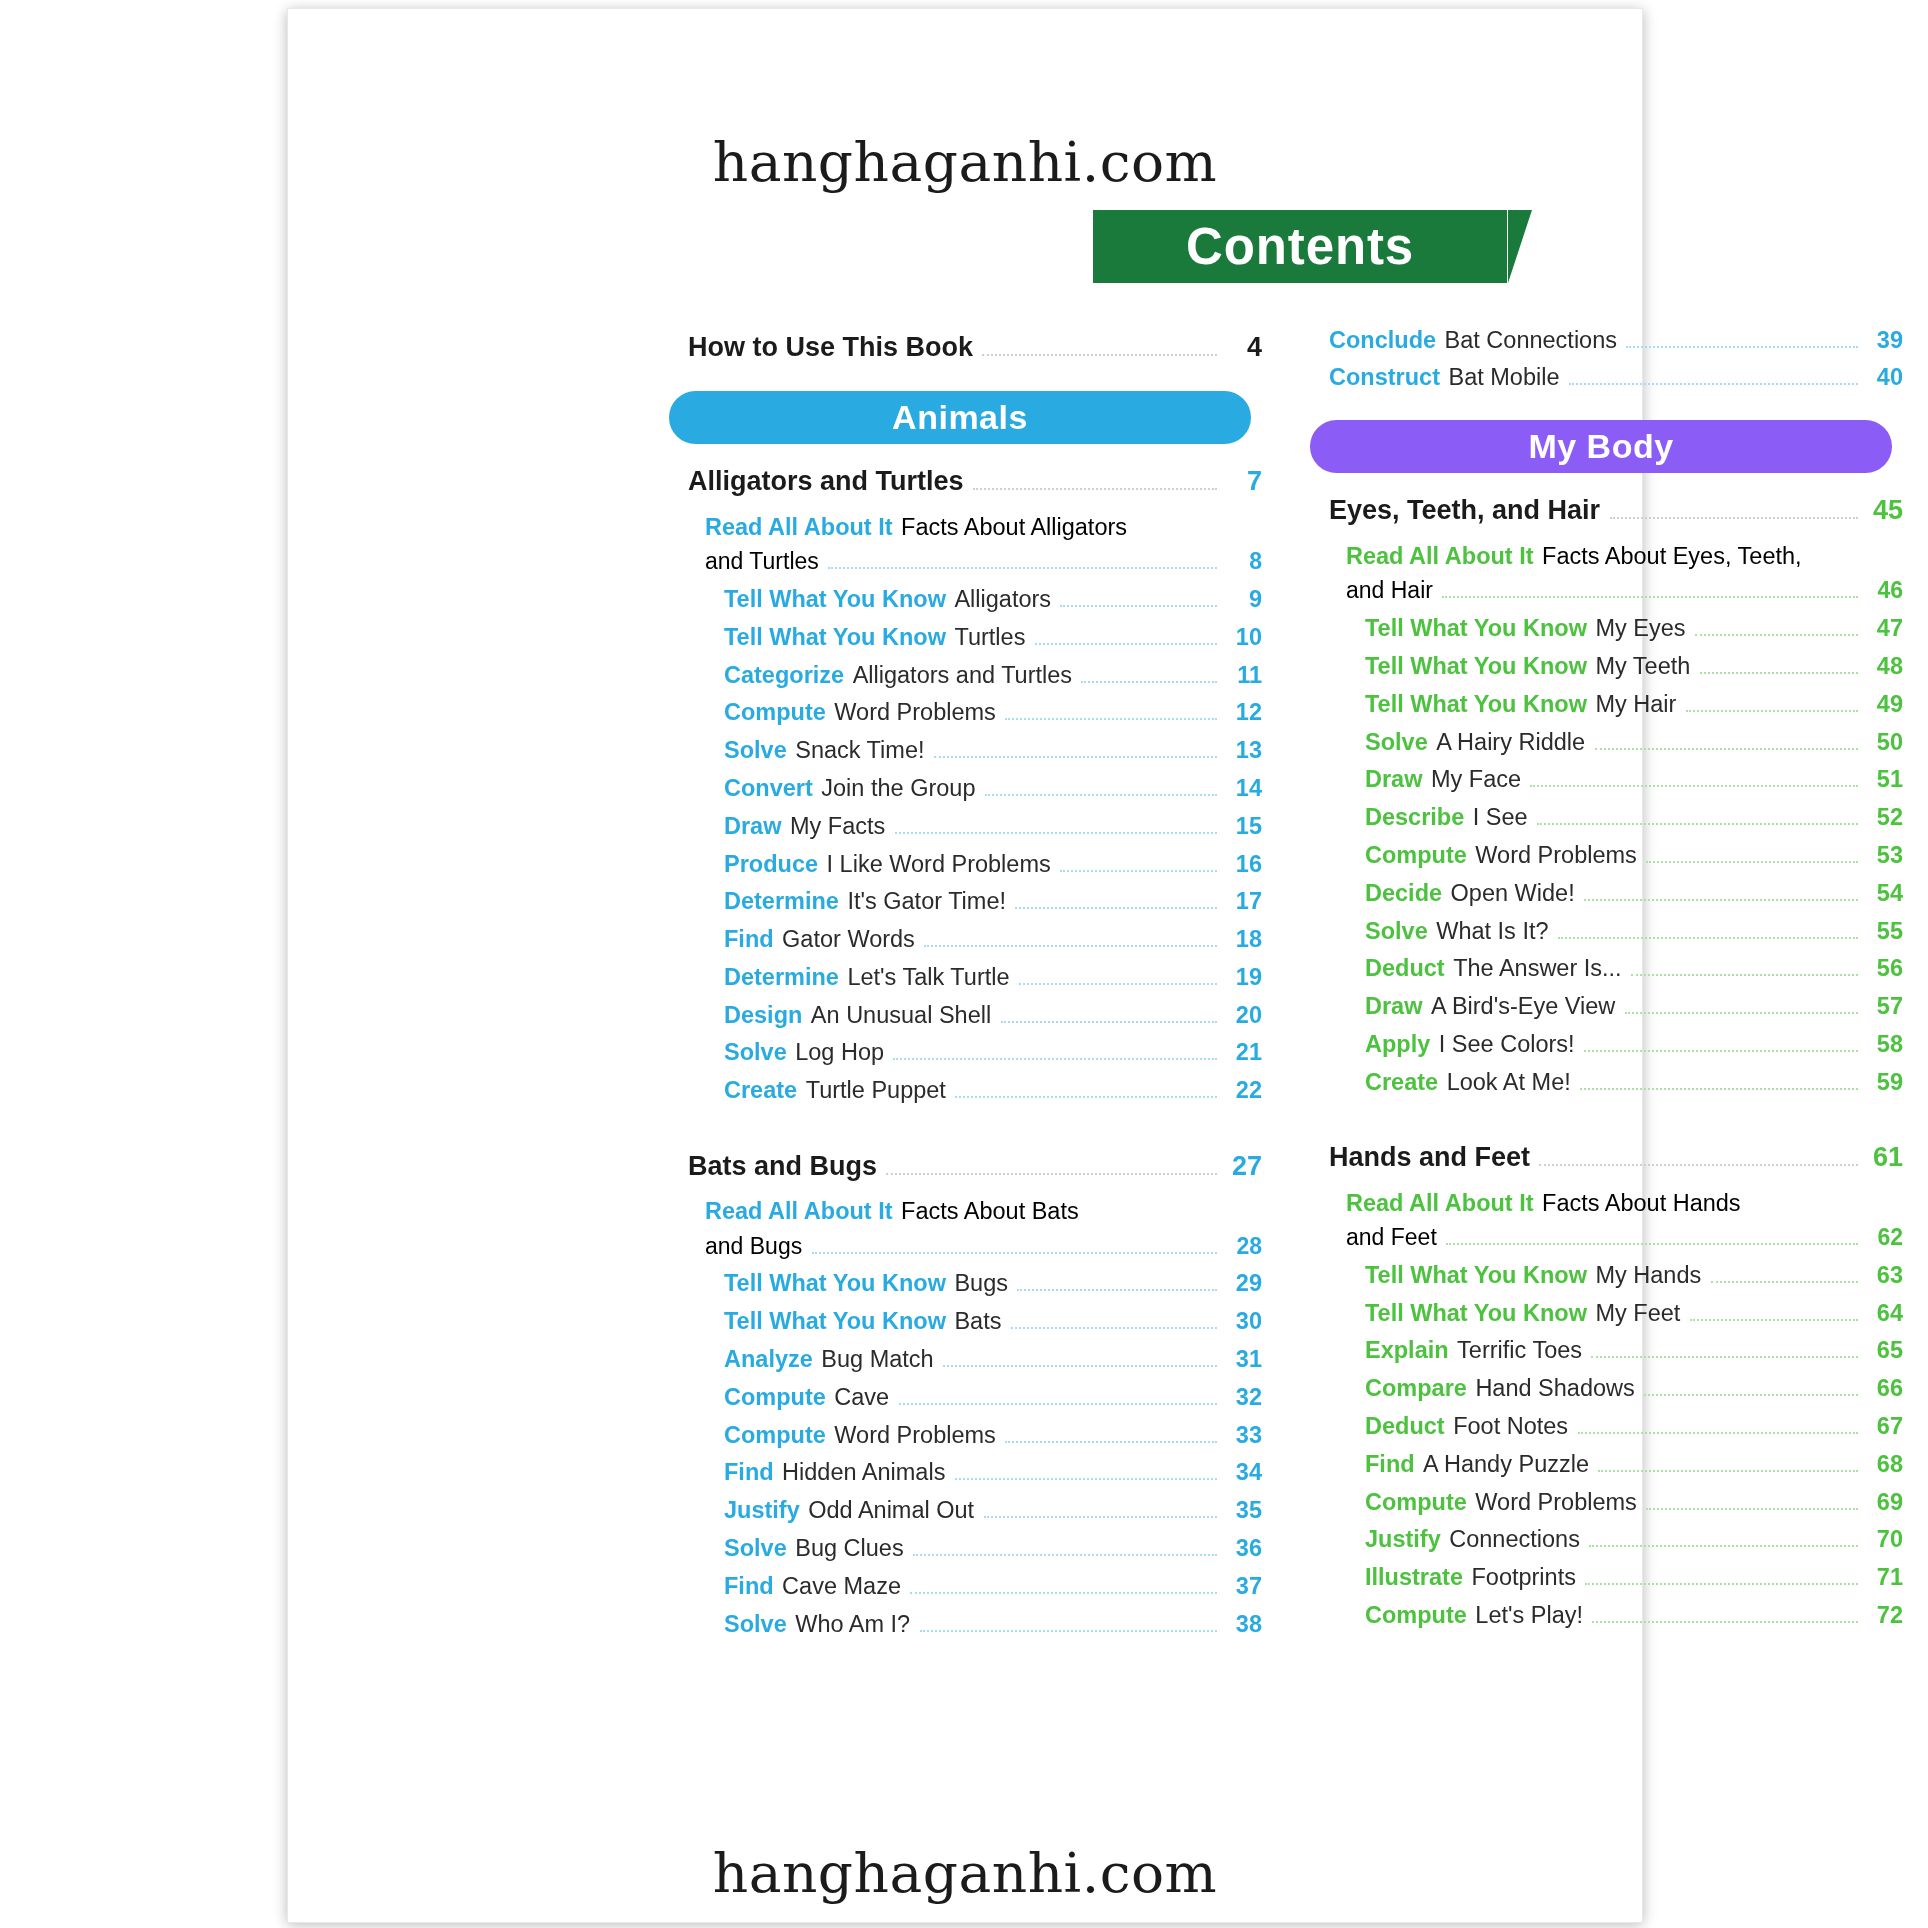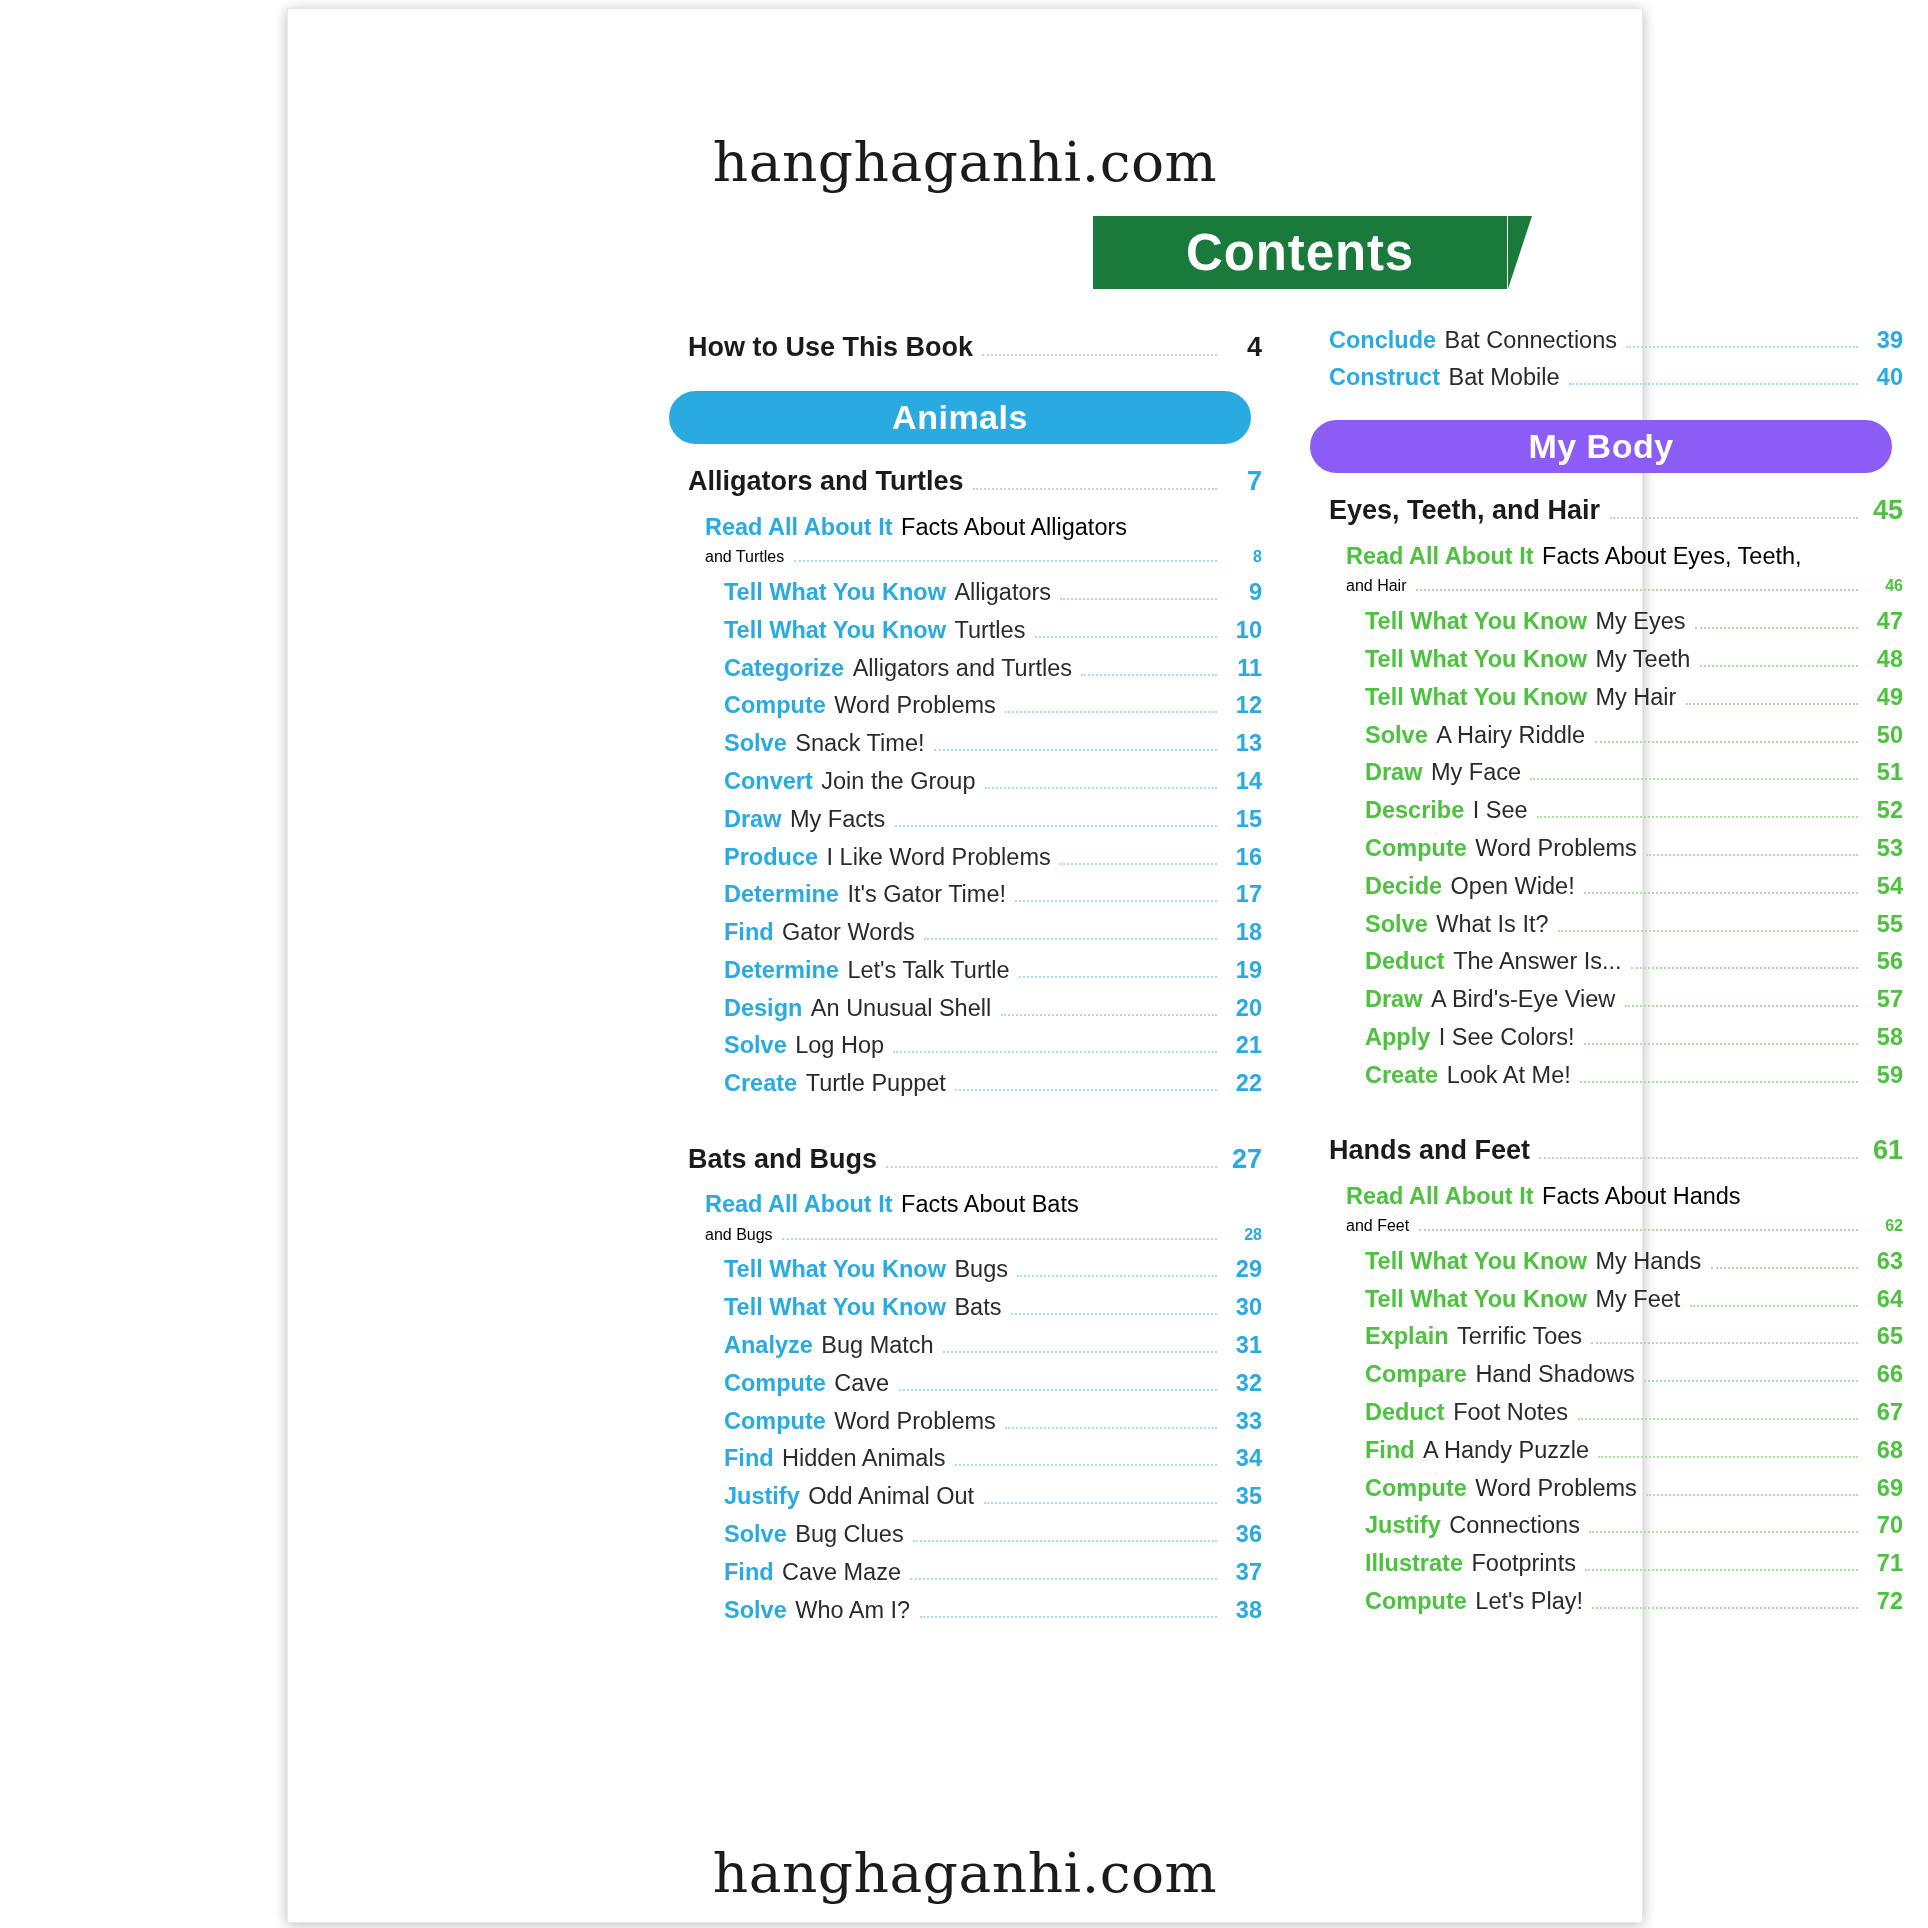--- a/index.html
+++ b/index.html
@@ -43,21 +43,21 @@
     bottom: 17px;
     text-align: center;
     font-size: 55px;
     color: #1b1b1b;
     letter-spacing: 0.5px;
     font-family: "DejaVu Serif", serif;
   }
   .contents-banner {
     position: absolute;
     left: 805px;
-    top: 207px;
+    top: 201px;
     width: 414px;
     height: 73px;
     background: #1a7a3c;
     display: flex;
     align-items: center;
     justify-content: center;
   }
   .contents-banner::after {
     content: "";
     position: absolute;
@@ -122,21 +122,21 @@
   .entry.green .dots { border-bottom: 2.8px dotted #a8e4a0; }
 
   
   .entry-wrap { padding-left: 36px; margin-bottom: 12.2px; }
   .entry-wrap .line1 {
     font-size: 23.5px;
     margin-bottom: 7.5px;
     white-space: nowrap;
   }
   .entry-wrap .line1 .verb { font-weight: bold; margin-right: 8.5px; }
-  .entry-wrap .line2 { display: flex; align-items: baseline; font-size: 16px; }
+  .entry-wrap .line2 { display: flex; align-items: baseline; font-size: 23px; }
   .entry-wrap.blue .verb, .entry-wrap.blue .pg { color: #29abe2; }
   .entry-wrap.green .verb, .entry-wrap.green .pg { color: #4cc23f; }
   .entry-wrap.blue .dots { border-bottom: 2.8px dotted #a8dcf2; }
   .entry-wrap.green .dots { border-bottom: 2.8px dotted #a8e4a0; }
   .entry-wrap .dots {
     flex: 1;
     margin: 0 9.4px 6.6px 9.4px;
   }
   .entry-wrap .pg { font-weight: bold; min-width: 36px; text-align: right; }
 

